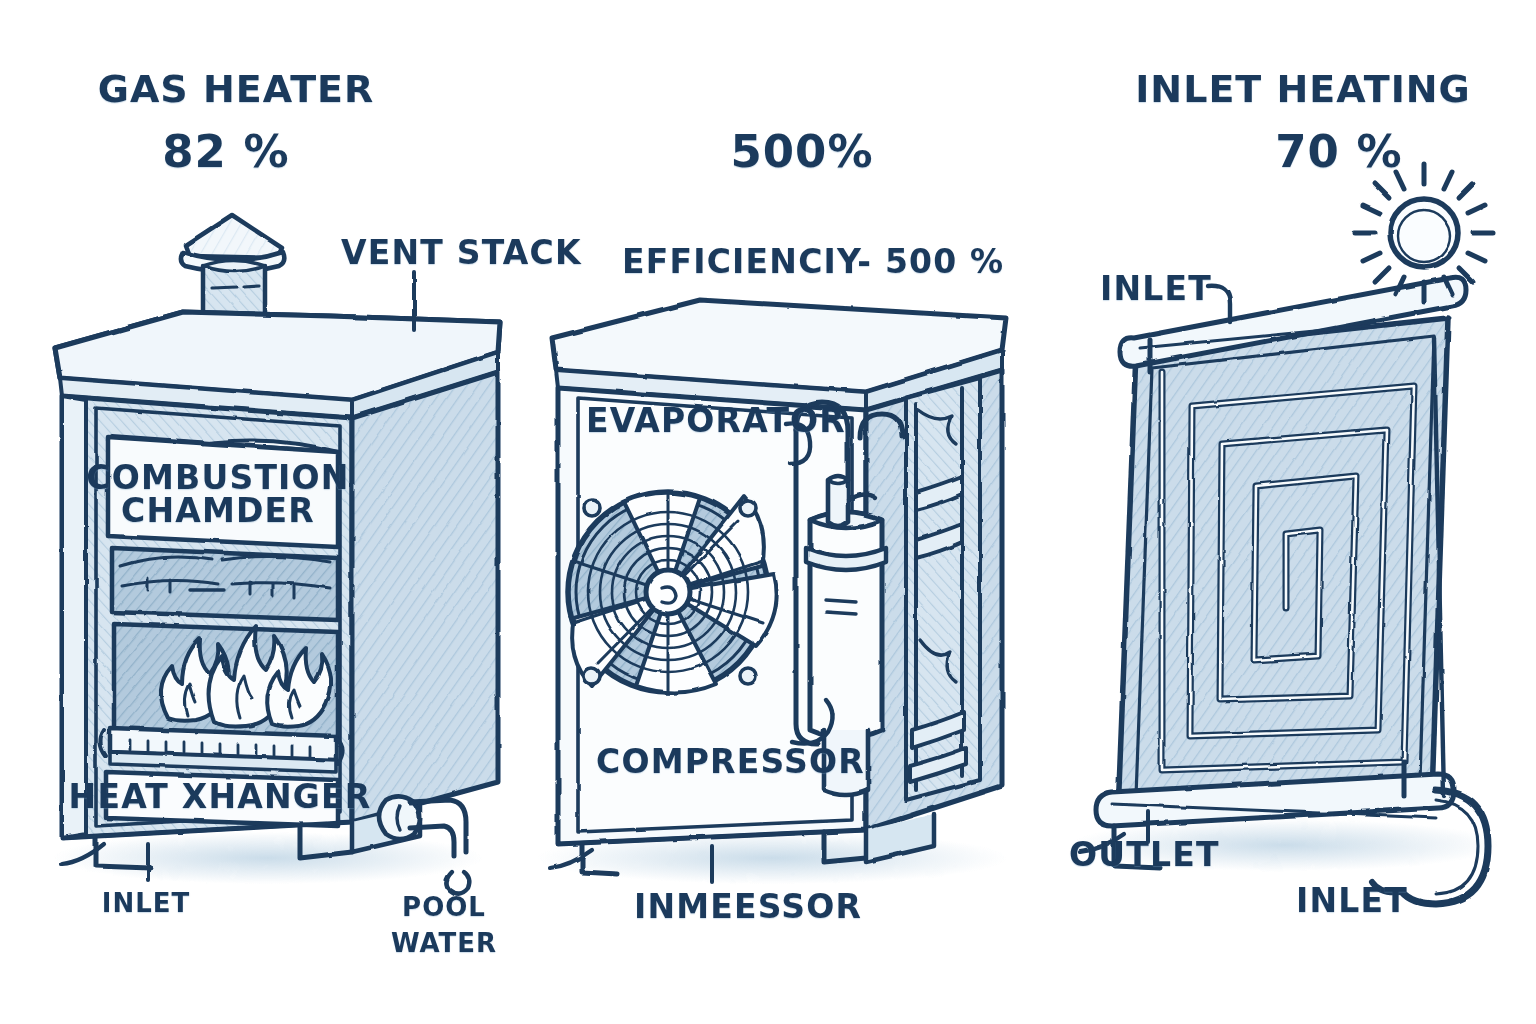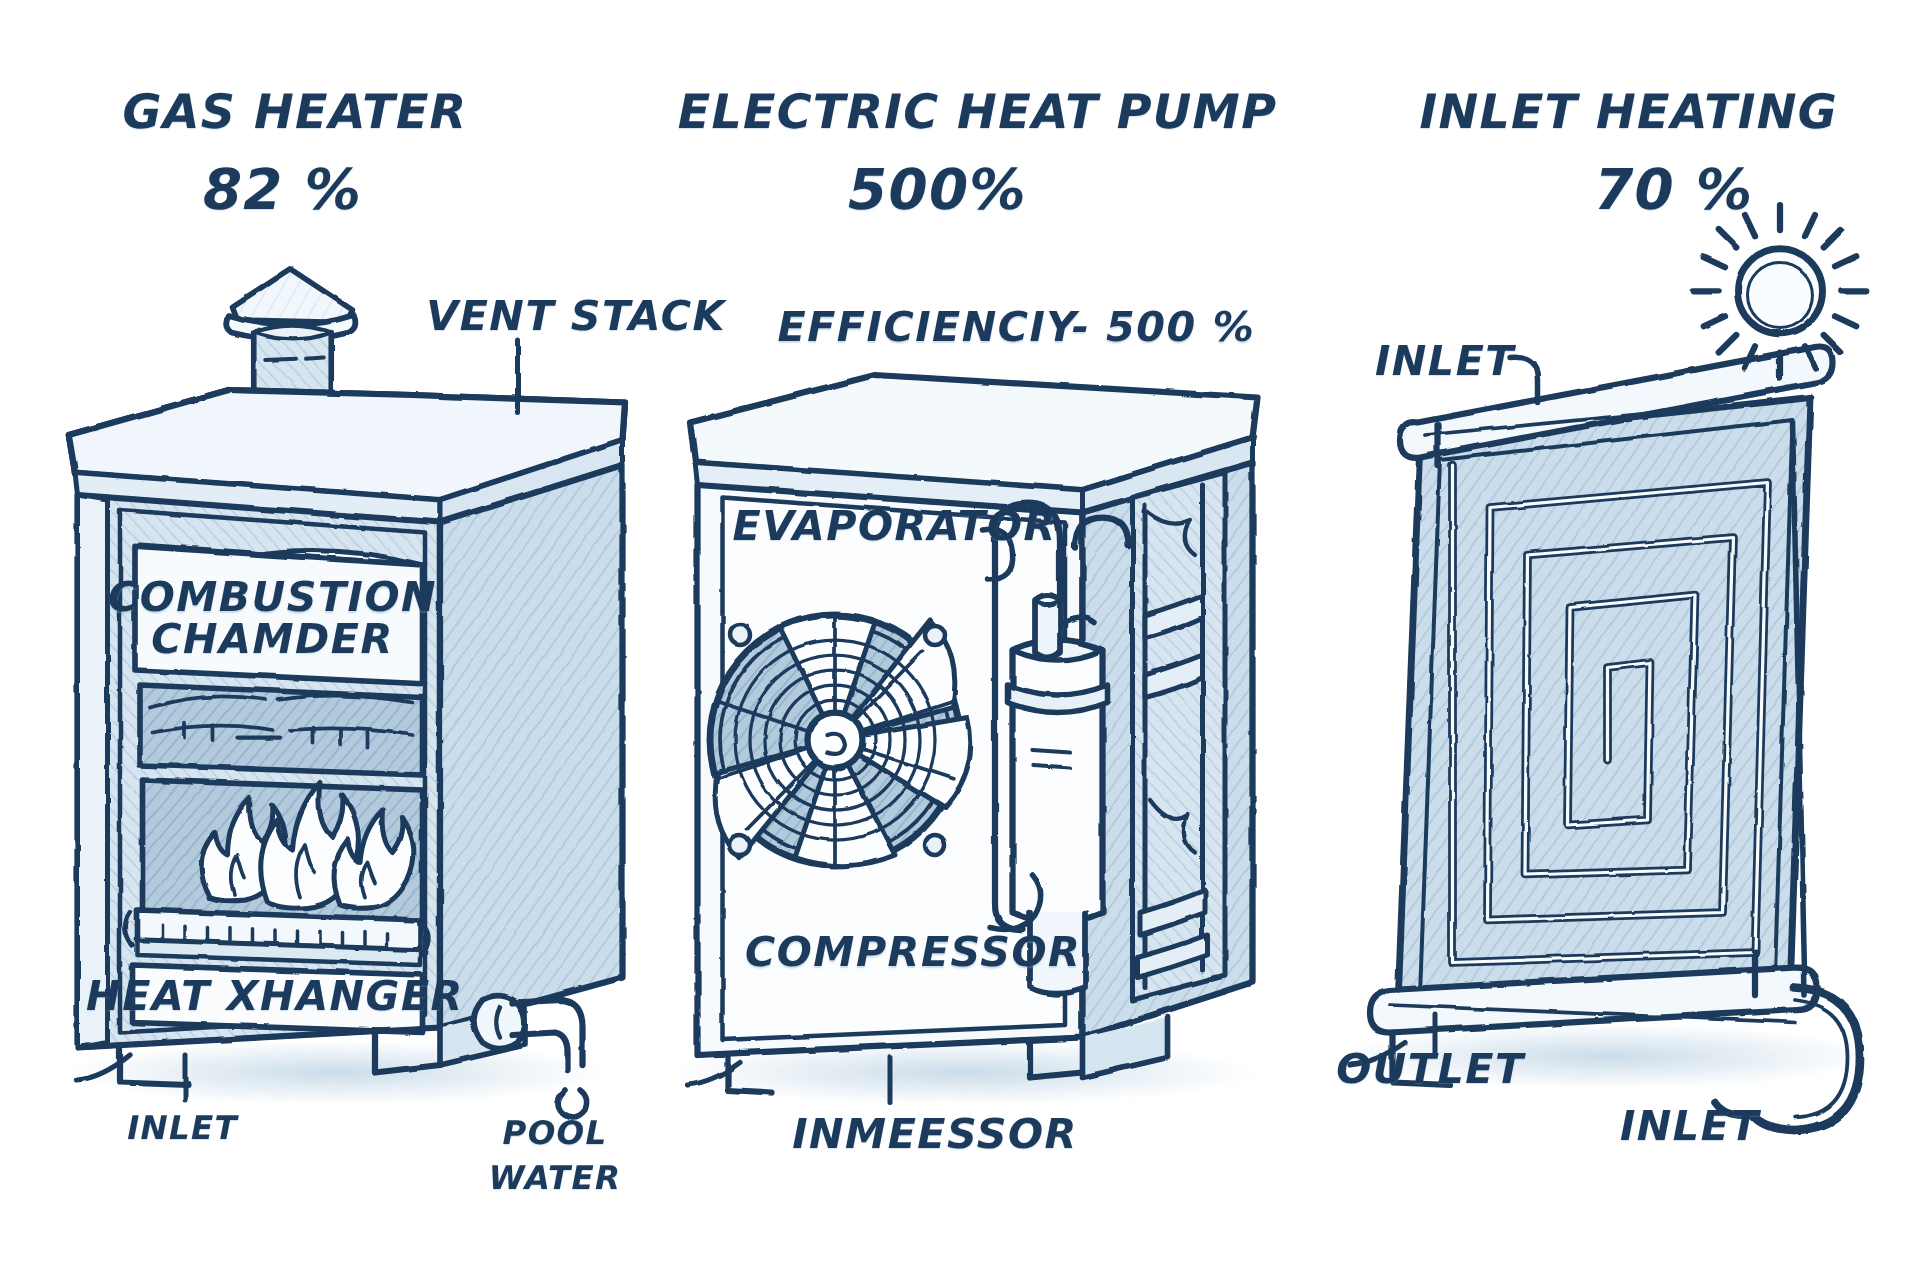--- a/index.html
+++ b/index.html
@@ -3,21 +3,21 @@
 <meta charset="utf-8">
 <style>
   html,body{margin:0;padding:0;}
   body{
     width:1536px;height:1024px;
     background:#ffffff;
     font-family:"DejaVu Sans", sans-serif;
     overflow:hidden;
     position:relative;
   }
-  #stage{position:absolute;inset:0;width:1536px;height:1024px;font-style:italic;}
+  #stage{position:absolute;inset:0;width:1536px;height:1024px;}
   svg.layer{position:absolute;left:0;top:0;width:1536px;height:1024px;}
   .txt{
     position:absolute;
     color:#1b3a5c;
     font-family:"DejaVu Sans", sans-serif;
     font-weight:700;
     letter-spacing:0.5px;
     white-space:pre;
     line-height:1.05;
     text-shadow:0 1px 1px rgba(120,160,195,.35);
@@ -327,22 +327,21 @@
 
         <path d="M1208 286 q22 -2 22 18 L1230 322" stroke-width="4.4" fill="none"></path>
         <path d="M1148 812 L1148 842" stroke-width="4"></path>
       </g>
     </g>
   </svg>
 
   <div class="txt heading ctr" style="left:236px;top:70px;">GAS HEATER</div>
   <div class="txt pct ctr" style="left:226px;top:128px;">82 %</div>
 
-  <div class="txt heading ctr" style="left:782px;top:70px;">ELECTRIC HEAT PUMP</div>
-  <div class="txt pct ctr" style="left:750px;top:128px;">500%</div>
+  <div class="txt pct ctr" style="left:802px;top:128px;">500%</div>
 
   <div class="txt heading ctr" style="left:1303px;top:70px;">INLET HEATING</div>
   <div class="txt pct ctr" style="left:1339px;top:128px;">70 %</div>
 
   <div class="txt lbl" style="left:341px;top:236px;">VENT STACK</div>
   <div class="txt lbl ctr" style="left:218px;top:461px;">COMBUSTION</div>
   <div class="txt lbl ctr" style="left:218px;top:494px;">CHAMDER</div>
   <div class="txt lbl ctr" style="left:220px;top:780px;">HEAT XHANGER</div>
   <div class="txt lbl-in ctr" style="left:146px;top:890px;">INLET</div>
   <div class="txt lbl-in ctr" style="left:444px;top:894px;">POOL</div>

